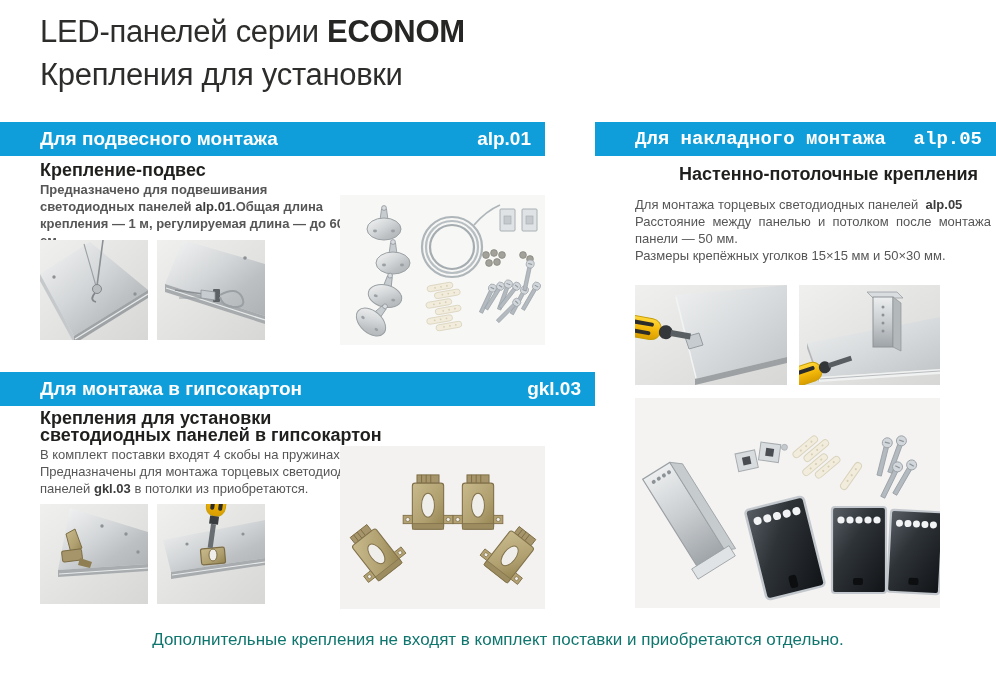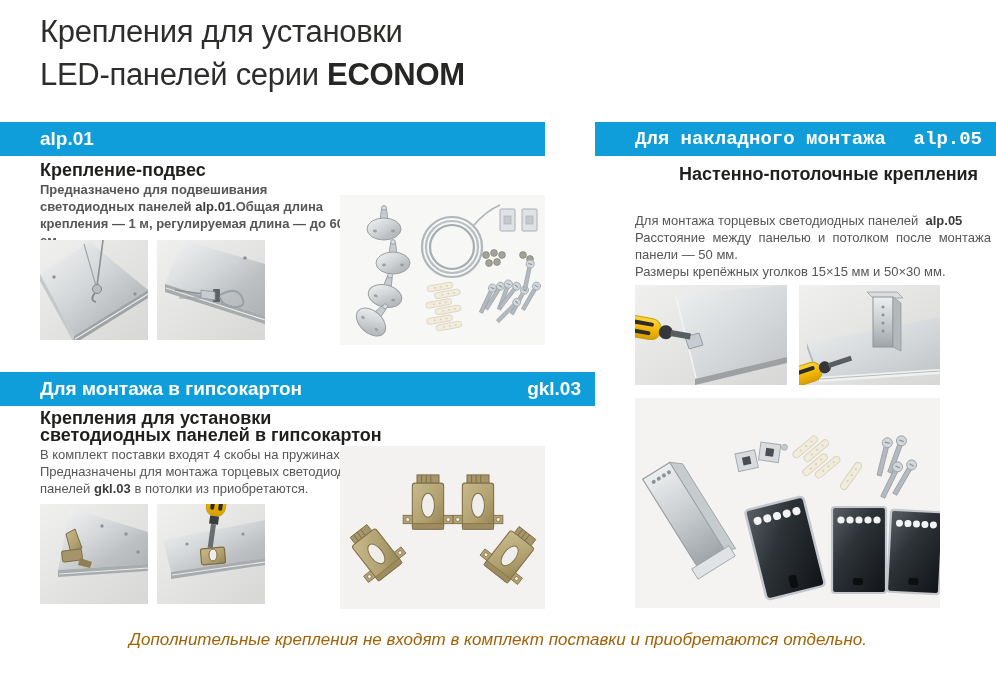--- a/index.html
+++ b/index.html
@@ -27,21 +27,21 @@
   .para{font-size:13px;color:#565656;line-height:17px;}
   .para p{margin:0;}
   .para b{color:#3c3c3c;}
   .just{text-align:justify;}
   
   .photo{overflow:hidden;background:#ededeb;}
   .photo svg{display:block;width:100%;height:100%;}
   
   .footer-note{
     left:0;top:630px;width:996px;text-align:center;
-    font-size:17px;font-style:italic;color:#a16207;font-weight:500;
+    font-size:17px;color:#0f766e;font-weight:500;
   }
 </style>
 </head>
 <body>
 
 <svg width="0" height="0" style="position:absolute" aria-hidden="true">
   <defs>
     <linearGradient id="silverDiag" x1="0" y1="0" x2="1" y2="1">
       <stop offset="0" stop-color="#f4f5f5"></stop>
         <stop offset=".45" stop-color="#d3d6d8"></stop>
@@ -105,25 +105,26 @@
       <polygon points="-4,-9 4,-9 2.5,-20 -2.5,-20" fill="#c7ccd0" stroke="#8f959a" stroke-width="0.8"></polygon>
       <circle cx="0" cy="-21" r="2.4" fill="#d8dce0" stroke="#8f959a" stroke-width="0.8"></circle>
       <ellipse cx="0" cy="0" rx="17" ry="11" fill="url(#silverDiag)" stroke="#9aa0a4" stroke-width="1"></ellipse>
       <ellipse cx="-9" cy="2" rx="2" ry="1.4" fill="#9aa0a4"></ellipse>
       <ellipse cx="9" cy="2" rx="2" ry="1.4" fill="#9aa0a4"></ellipse>
     </g>
   </defs>
 </svg>
 
 <div class="abs page-title">
+  <div><span>LED-панелей серии </span><b>ECONOM</b></div>
   <div>Крепления для установки</div>
-  <div><span>LED-панелей серии </span><b>ECONOM</b></div>
 </div>
 
 <div class="abs hbar" style="left:0;top:122px;width:545px;">
+  <span>Для подвесного монтажа</span>
   <span class="code">alp.01</span>
 </div>
 <div class="abs subtitle" style="left:40px;top:162px;width:330px;">Крепление-подвес</div>
 <div class="abs para" style="left:40px;top:181px;width:310px;font-weight:bold;">
   <p><span>Предназначено для подвешивания светодиодных панелей </span><b>alp.01</b><span>.Общая длина крепления — 1 м, регулируемая длина — до 60 см.</span></p>
 </div>
 
 <figure class="abs photo" style="left:40px;top:240px;width:108px;height:100px;margin:0;">
   <svg viewBox="0 0 108 100" preserveAspectRatio="none">
     <rect width="108" height="100" fill="url(#photoBg)"></rect>
@@ -263,21 +264,21 @@
     <use href="#clipDef" transform="translate(38,110) rotate(-38) scale(0.88)"></use>
     <use href="#clipDef" transform="translate(168,112) rotate(38) scale(0.88)"></use>
   </svg>
 </figure>
 
 <div class="abs hbar" style="left:595px;top:122px;width:401px;font-family:Liberation Mono, monospace;">
   <span>Для накладного монтажа</span>
   <span class="code">alp.05</span>
 </div>
 <div class="abs subtitle" style="left:635px;top:166px;width:356px;padding-left:44px;">Настенно-потолочные крепления</div>
-<div class="abs para" style="left:635px;top:212px;width:356px;">
+<div class="abs para" style="left:635px;top:196px;width:356px;">
   <p><span>Для монтажа торцевых светодиодных панелей &nbsp;</span><b>alp.05</b></p>
   <p class="just">Расстояние между панелью и потолком после монтажа панели — 50 мм.</p>
   <p>Размеры крепёжных уголков 15×15 мм и 50×30 мм.</p>
 </div>
 
 <figure class="abs photo" style="left:635px;top:285px;width:152px;height:100px;margin:0;">
   <svg viewBox="0 0 152 100" preserveAspectRatio="none">
     <rect width="152" height="100" fill="url(#photoBg)"></rect>
     <polygon points="40,10 152,0 152,72 60,94" fill="url(#silverLight)"></polygon>
     <polygon points="60,94 152,72 152,78 60,100" fill="#9da1a4"></polygon>

